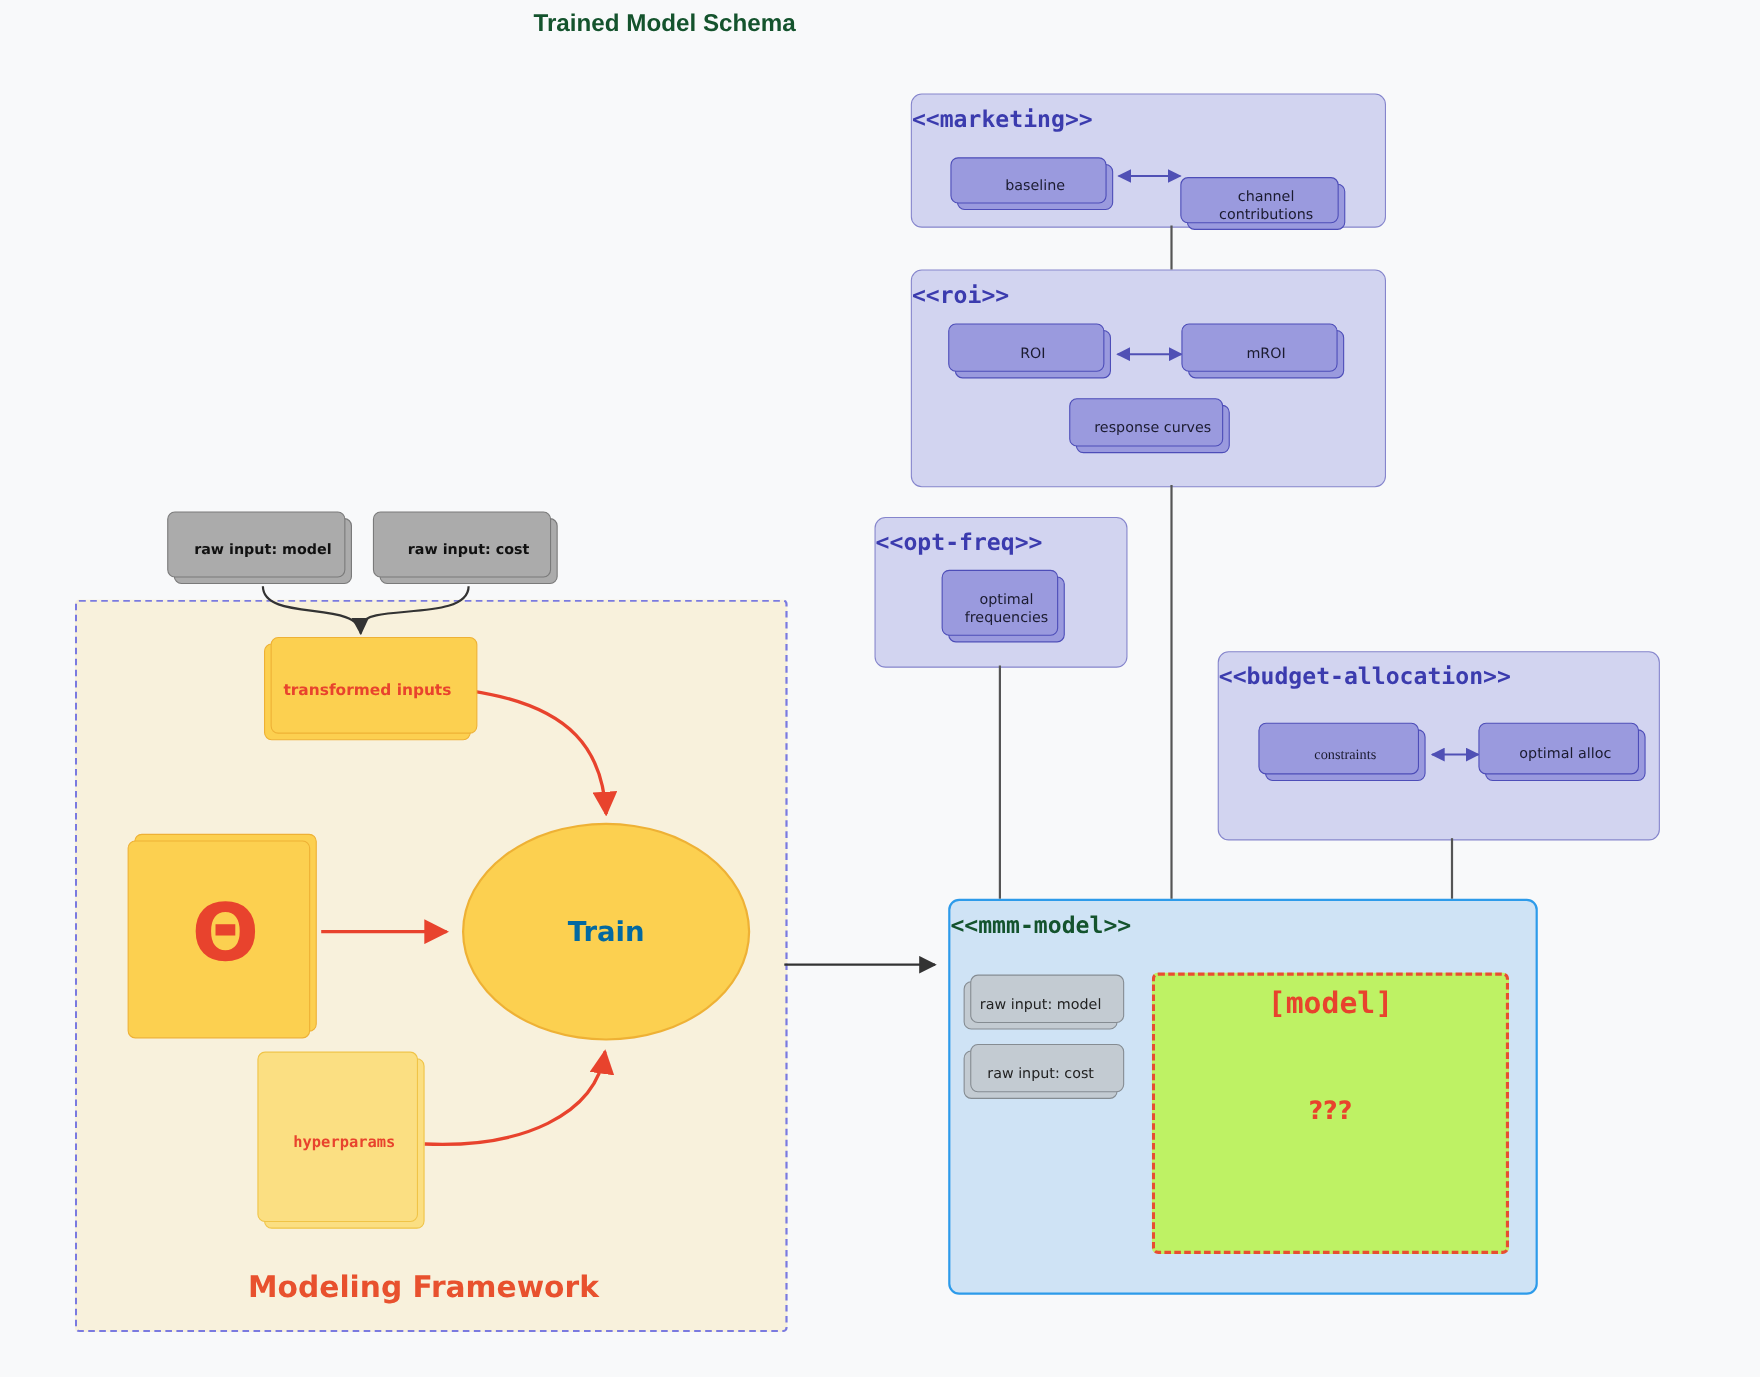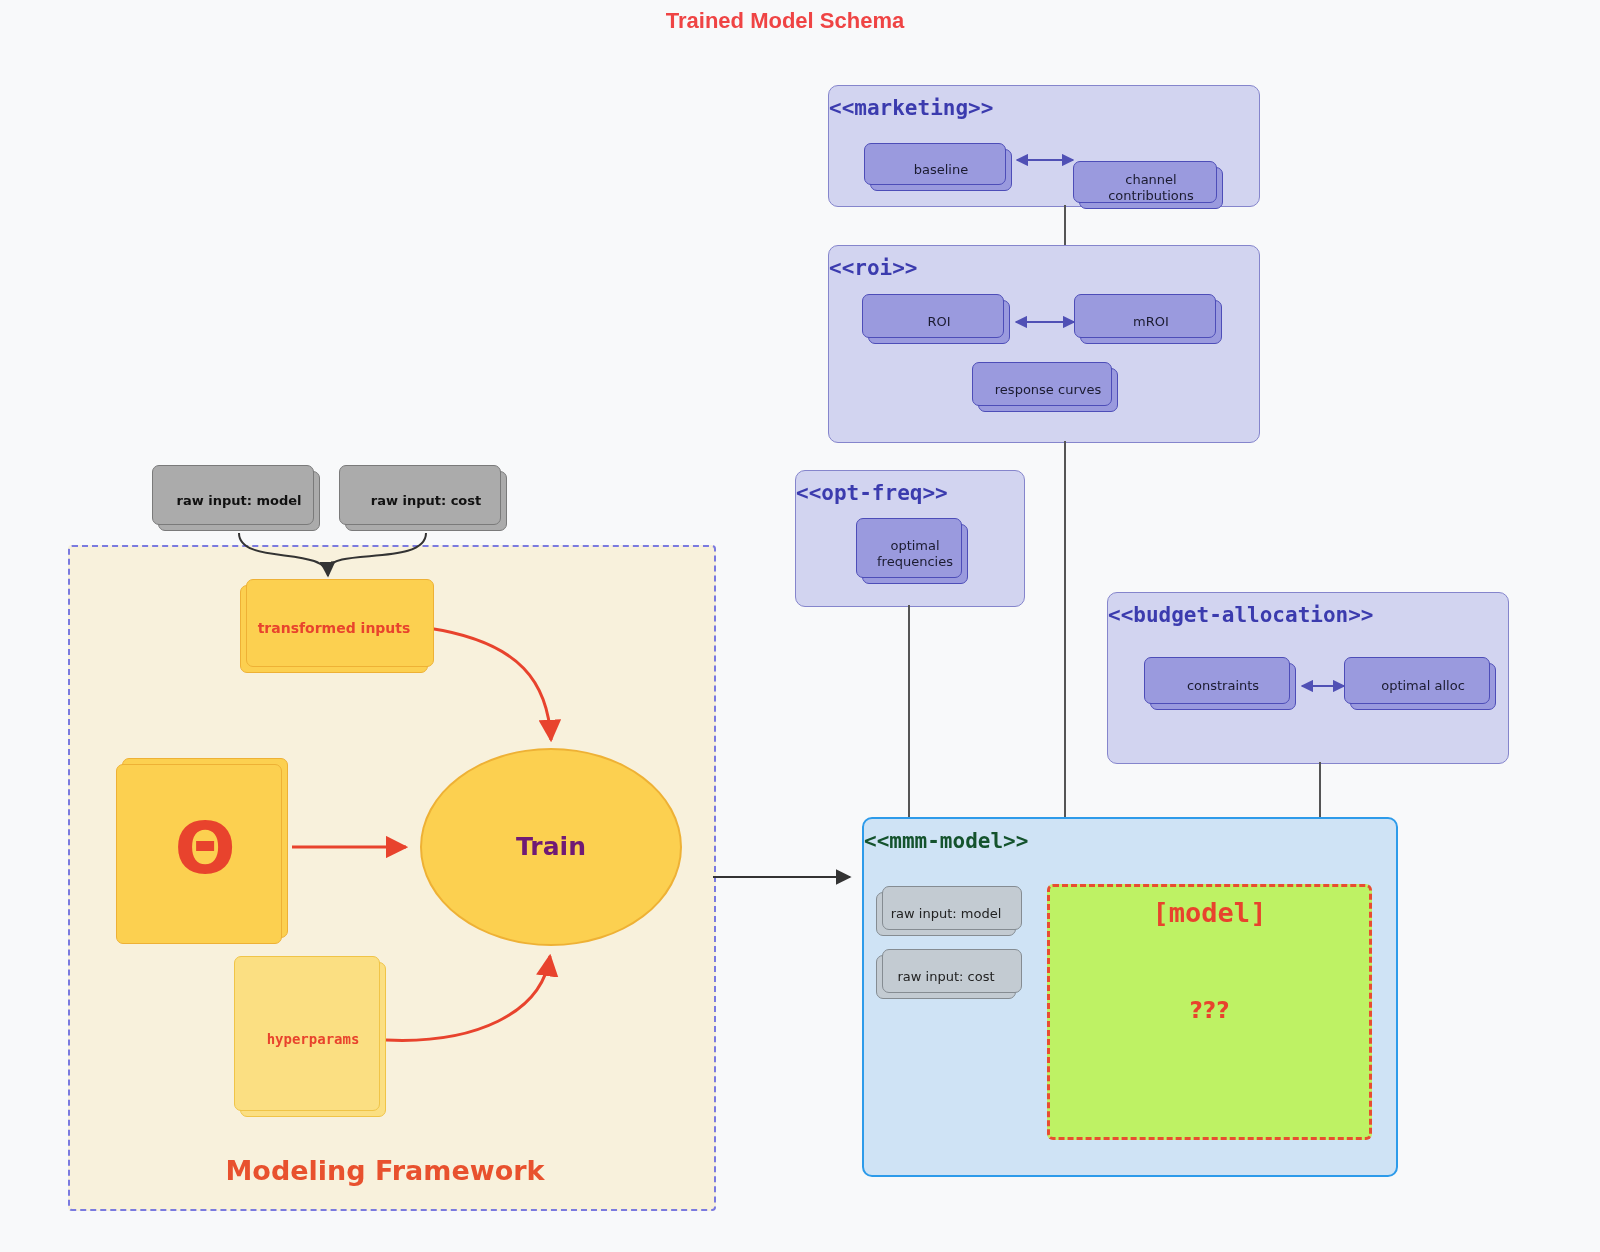--- a/index.html
+++ b/index.html
@@ -1,20 +1,20 @@
 <!DOCTYPE html>
 <html><head>
 <meta charset="utf-8">
 <style>
   html,body{margin:0;padding:0;}
   body{background:#f8f9fa;font-family:"DejaVu Sans",sans-serif;}
   .canvas{position:relative;width:1600px;height:1252px;background:#f8f9fa;overflow:hidden;}
 
-  .diagram-title{position:absolute;left:485px;top:8px;width:600px;text-align:center;
-    font-family:"Liberation Sans",sans-serif;font-weight:bold;font-size:22px;color:#ef4444;}
+  .diagram-title{position:absolute;left:485px;top:8px;width:600px;text-align:left;
+    font-family:"Liberation Sans",sans-serif;font-weight:bold;font-size:22px;color:#14532d;}
 
   
   .group{position:absolute;border-radius:10px;border:1.5px solid #8585cc;background:#d2d4f0;z-index:0;}
   .group-title{position:absolute;top:10px;left:0;width:100%;text-align:left;
     font-family:"DejaVu Sans Mono",monospace;font-weight:bold;font-size:21px;color:#3b3bae;}
   .group.mmm{border:2px solid #2d9bea;background:#cfe3f5;}
   .group.mmm .group-title{color:#14532d;}
 
   
   .frame{position:absolute;left:68px;top:545px;width:644px;height:662px;background:#f8f1dc;
@@ -33,21 +33,21 @@
 
   .purple{--fill:#9a9ade;--stroke:#4d4db8;}
   .gray-dark{--fill:#ababab;--stroke:#7a7a7a;font-weight:bold;color:#111;}
   .gray-light{--fill:#c3cbd2;--stroke:#858c92;color:#222;}
   .gold{--fill:#fcd050;--stroke:#eeb135;}
   .gold-light{--fill:#fbdf82;--stroke:#f0c447;}
 
   .transformed{font-weight:bold;font-size:14px;color:#e8432d;}
   .theta{font-size:72px;font-weight:800;color:#e8432d;}
   .hyper{font-family:"DejaVu Sans Mono",monospace;font-weight:bold;font-size:14px;color:#e8432d;}
-  .ellipse{border-radius:50%;border-width:2px;font-weight:bold;font-size:25px;color:#701a75;}
+  .ellipse{border-radius:50%;border-width:2px;font-weight:bold;font-size:25px;color:#0369a1;}
 
   .model-dashed{position:absolute;left:1047px;top:884px;width:325px;height:256px;
     background:#bef264;border:3px dashed #e84d31;border-radius:6px;z-index:2;box-sizing:border-box;}
   .model-label{position:absolute;top:10px;left:0;width:100%;text-align:center;
     font-family:"DejaVu Sans Mono",monospace;font-weight:bold;font-size:27px;color:#e8432d;}
   .unknown-label{position:absolute;top:110px;left:0;width:100%;text-align:center;
     font-weight:bold;font-size:23px;color:#e8432d;}
 
   svg.wires{position:absolute;left:0;top:0;width:1600px;height:1252px;z-index:1;pointer-events:none;}
 </style>
@@ -72,21 +72,21 @@
   <div class="node stack purple" style="left:978px;top:368px;width:140px;height:44px;">response curves</div>
 
   <div class="group" style="left:795px;top:470px;width:228px;height:135px;">
     <div class="group-title">&lt;&lt;opt-freq&gt;&gt;</div>
   </div>
   <div class="node stack purple" style="left:862px;top:524px;width:106px;height:60px;">optimal frequencies</div>
 
   <div class="group" style="left:1107px;top:592px;width:400px;height:170px;">
     <div class="group-title">&lt;&lt;budget-allocation&gt;&gt;</div>
   </div>
-  <div class="node stack purple" style="left:1150px;top:663px;width:146px;height:47px;">constraints</div>
+  <div class="node stack purple" style="left:1150px;top:663px;width:146px;height:47px;font-family:Liberation Serif, serif;">constraints</div>
   <div class="node stack purple" style="left:1350px;top:663px;width:146px;height:47px;">optimal alloc</div>
 
   <div class="group mmm" style="left:862px;top:817px;width:532px;height:356px;">
     <div class="group-title">&lt;&lt;mmm-model&gt;&gt;</div>
   </div>
   <div class="node stack stack-r gray-light" style="left:876px;top:892px;width:140px;height:44px;">raw input: model</div>
   <div class="node stack stack-r gray-light" style="left:876px;top:955px;width:140px;height:44px;">raw input: cost</div>
   <div class="model-dashed">
     <div class="model-label">[model]</div>
     <div class="unknown-label">???</div>

